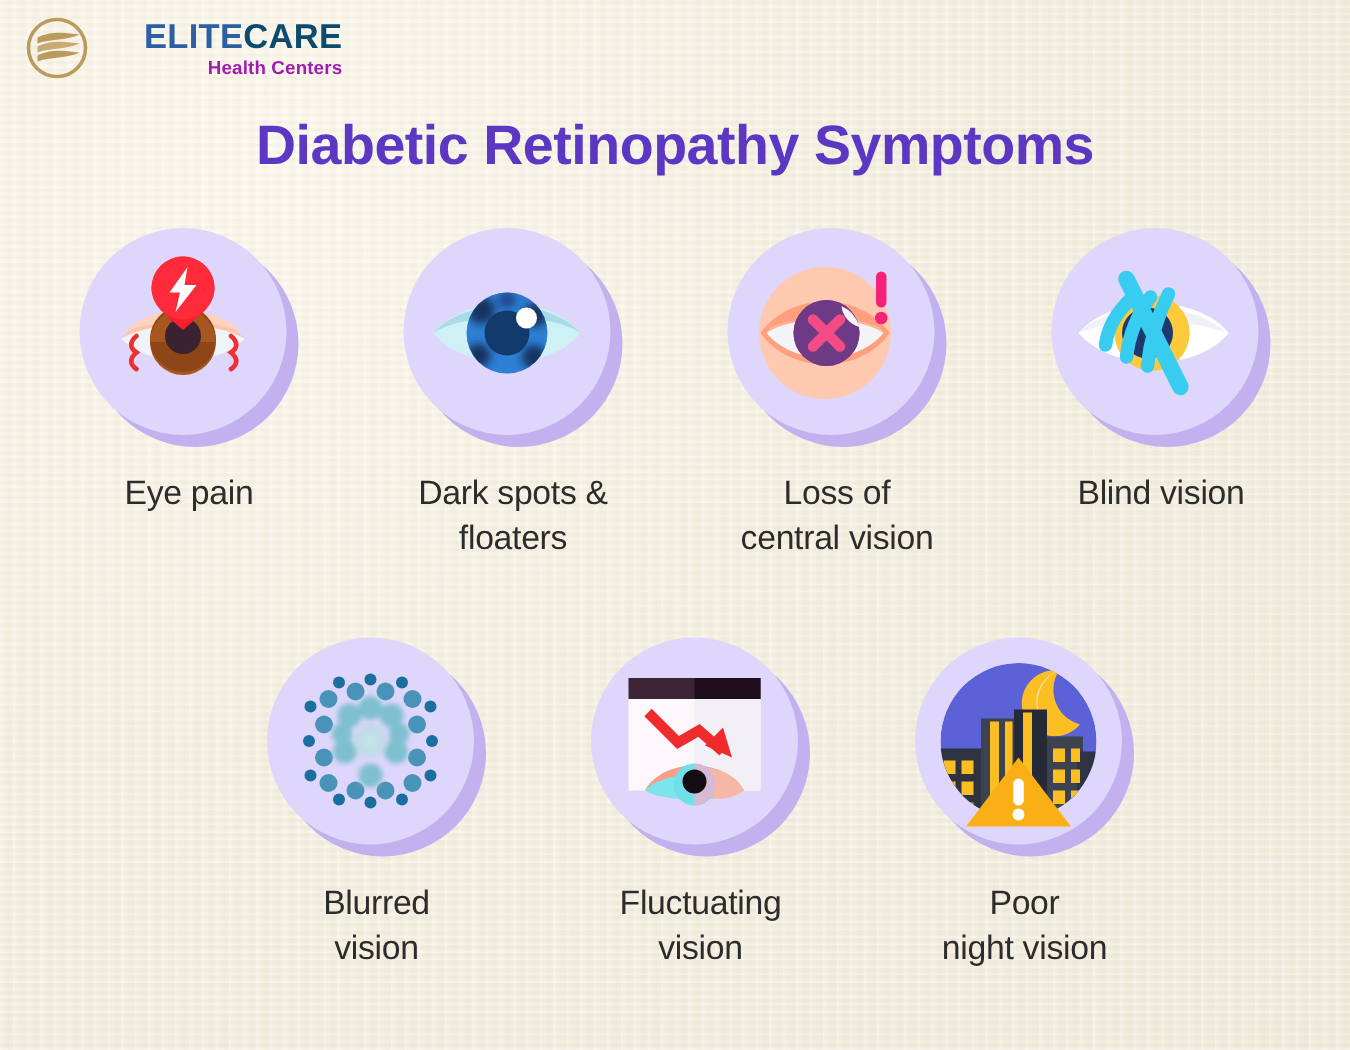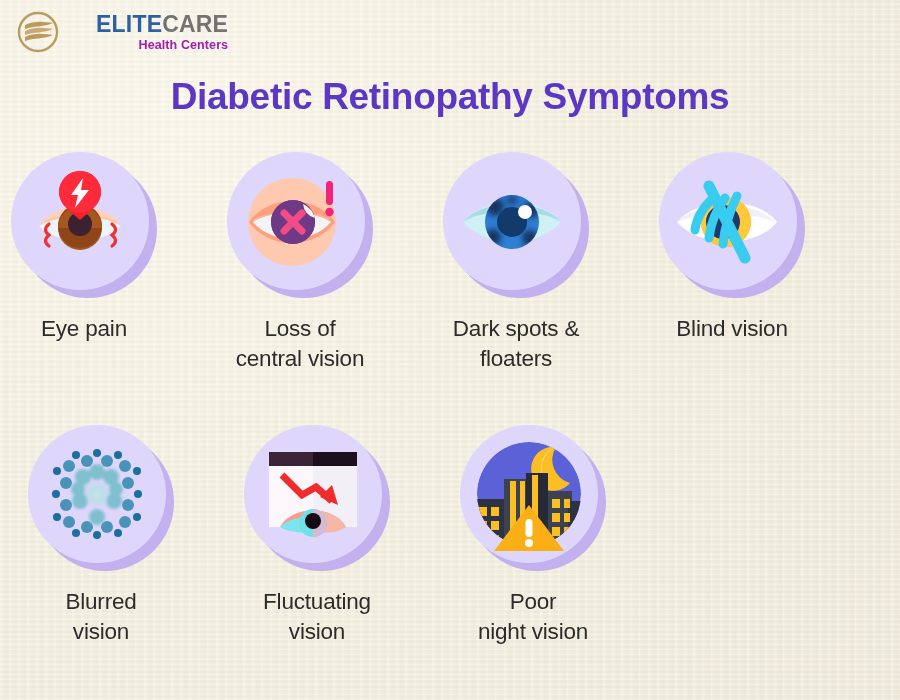--- a/index.html
+++ b/index.html
@@ -19,31 +19,31 @@
     pointer-events:none;
   }
   #content{position:absolute;inset:0;}
 
   
   #logo{position:absolute;left:16px;top:10px;display:flex;align-items:center;gap:6px;}
   #logo-mark{width:44px;height:44px;flex:0 0 44px;}
   #logo-text{display:flex;flex-direction:column;line-height:1;}
   .logo-row1{font-size:23px;font-weight:bold;letter-spacing:.2px;white-space:nowrap;}
   .logo-elite{color:#2e5fa3;margin-left:30px;}
-  .logo-care{color:#737373;}
+  .logo-care{color:#0c4a6e;}
   .logo-row2{font-size:12.5px;font-weight:bold;color:#a21caf;text-align:right;margin-top:3px;letter-spacing:.1px;}
 
   
   #title{
     position:absolute;top:76px;left:0;width:900px;text-align:center;
     font-size:37px;font-weight:bold;color:#5b37c4;letter-spacing:-0.3px;
   }
 
   
-  .row{position:absolute;left:0;width:900px;display:flex;}
+  .row{position:absolute;left:0;width:900px;display:flex;justify-content:center;}
   #row-1{top:152px;gap:48px;}
   #row-2{top:425px;gap:48px;padding-left:17px;}
 
   .item{width:168px;display:flex;flex-direction:column;align-items:center;}
   .icon-wrap{position:relative;width:146px;height:146px;}
   .bubble-shadow{
     position:absolute;left:8px;top:8px;width:138px;height:138px;border-radius:50%;
     background:#c2b0ef;
   }
   .bubble{
@@ -103,43 +103,20 @@
             <path d="M38 72 q-7 6 0 11 q-7 6 0 11" stroke="#f03030" stroke-width="3.2" fill="none" stroke-linecap="round"></path>
             <path d="M101 72 q7 6 0 11 q7 6 0 11" stroke="#f03030" stroke-width="3.2" fill="none" stroke-linecap="round"></path>
 
             <path d="M69 68 C56 57, 48 50, 48 40 a21 21 0 0 1 42 0 C90 50, 82 57, 69 68 Z" fill="#f51f2e"></path>
             <circle cx="69" cy="40" r="21" fill="#ff2b3a"></circle>
             <path d="M72 26 L60 43 L67 43 L64 56 L78 38 L70 38 Z" fill="#ffffff"></path>
           </svg>
         </div>
       </div>
       <div class="caption">Eye pain</div>
-    </div>
-
-    <div class="item">
-      <div class="icon-wrap">
-        <div class="bubble-shadow"></div>
-        <div class="bubble">
-          <svg width="138" height="138" viewBox="0 0 138 138">
-            <circle cx="65" cy="70" r="44" fill="#ffc9b0"></circle>
-            <path d="M22 70 C42 42, 88 42, 108 70 C88 98, 42 98, 22 70 Z" fill="#ff9f7e"></path>
-            <path d="M26 70 C44 48, 86 48, 104 70 C86 92, 44 92, 26 70 Z" fill="#f2f4f8"></path>
-            <path d="M26 70 C44 48, 86 48, 104 70 C86 58, 44 58, 26 70 Z" fill="#ffb495"></path>
-            <path d="M22 70 C42 44, 88 44, 108 70 C88 56, 42 56, 22 70 Z" fill="#ff9f7e"></path>
-            <circle cx="66" cy="70" r="22" fill="#7b3b8e"></circle>
-            <circle cx="66" cy="70" r="22" fill="#6e3a86"></circle>
-            <path d="M76 52 a16 16 0 0 0 12 14 a22 22 0 0 0 -12 -14 z" fill="#f2f4f8"></path>
-            <path d="M57 61 L75 79 M75 61 L57 79" stroke="#f24b86" stroke-width="7" stroke-linecap="round"></path>
-            <rect x="99" y="29" width="7" height="24" rx="3.5" fill="#f5227a"></rect>
-            <circle cx="102.5" cy="60" r="4.2" fill="#f5227a"></circle>
-          </svg>
-        </div>
-      </div>
-      <div class="caption">Loss of
-central vision</div>
     </div>
 
     <div class="item">
       <div class="icon-wrap">
         <div class="bubble-shadow"></div>
         <div class="bubble">
           <svg width="138" height="138" viewBox="0 0 138 138">
             <defs>
               <filter id="blurSpots">
                   <feGaussianBlur stdDeviation="3"></feGaussianBlur>
@@ -165,20 +142,43 @@
       </div>
       <div class="caption">Dark spots &amp;
 floaters</div>
     </div>
 
     <div class="item">
       <div class="icon-wrap">
         <div class="bubble-shadow"></div>
         <div class="bubble">
           <svg width="138" height="138" viewBox="0 0 138 138">
+            <circle cx="65" cy="70" r="44" fill="#ffc9b0"></circle>
+            <path d="M22 70 C42 42, 88 42, 108 70 C88 98, 42 98, 22 70 Z" fill="#ff9f7e"></path>
+            <path d="M26 70 C44 48, 86 48, 104 70 C86 92, 44 92, 26 70 Z" fill="#f2f4f8"></path>
+            <path d="M26 70 C44 48, 86 48, 104 70 C86 58, 44 58, 26 70 Z" fill="#ffb495"></path>
+            <path d="M22 70 C42 44, 88 44, 108 70 C88 56, 42 56, 22 70 Z" fill="#ff9f7e"></path>
+            <circle cx="66" cy="70" r="22" fill="#7b3b8e"></circle>
+            <circle cx="66" cy="70" r="22" fill="#6e3a86"></circle>
+            <path d="M76 52 a16 16 0 0 0 12 14 a22 22 0 0 0 -12 -14 z" fill="#f2f4f8"></path>
+            <path d="M57 61 L75 79 M75 61 L57 79" stroke="#f24b86" stroke-width="7" stroke-linecap="round"></path>
+            <rect x="99" y="29" width="7" height="24" rx="3.5" fill="#f5227a"></rect>
+            <circle cx="102.5" cy="60" r="4.2" fill="#f5227a"></circle>
+          </svg>
+        </div>
+      </div>
+      <div class="caption">Loss of
+central vision</div>
+    </div>
+
+    <div class="item">
+      <div class="icon-wrap">
+        <div class="bubble-shadow"></div>
+        <div class="bubble">
+          <svg width="138" height="138" viewBox="0 0 138 138">
             <path d="M18 70 C40 44, 98 44, 118 70 C98 96, 40 96, 18 70 Z" fill="#ffffff"></path>
             <path d="M18 70 C40 48, 96 48, 116 70 C96 60, 40 60, 18 70 Z" fill="#f0f0fa"></path>
             <circle cx="67" cy="70" r="25" fill="#f7b928"></circle>
             <circle cx="67" cy="70" r="25" fill="#ffc93c"></circle>
             <circle cx="64" cy="70" r="17" fill="#1c3a6e"></circle>
 
             <g stroke="#38cdf0" stroke-width="9" stroke-linecap="round" fill="none">
               <path d="M36 78 C38 62, 48 52, 54 46"></path>
               <path d="M50 86 C52 68, 60 54, 66 46"></path>
               <path d="M64 92 C66 72, 72 56, 78 44"></path>

